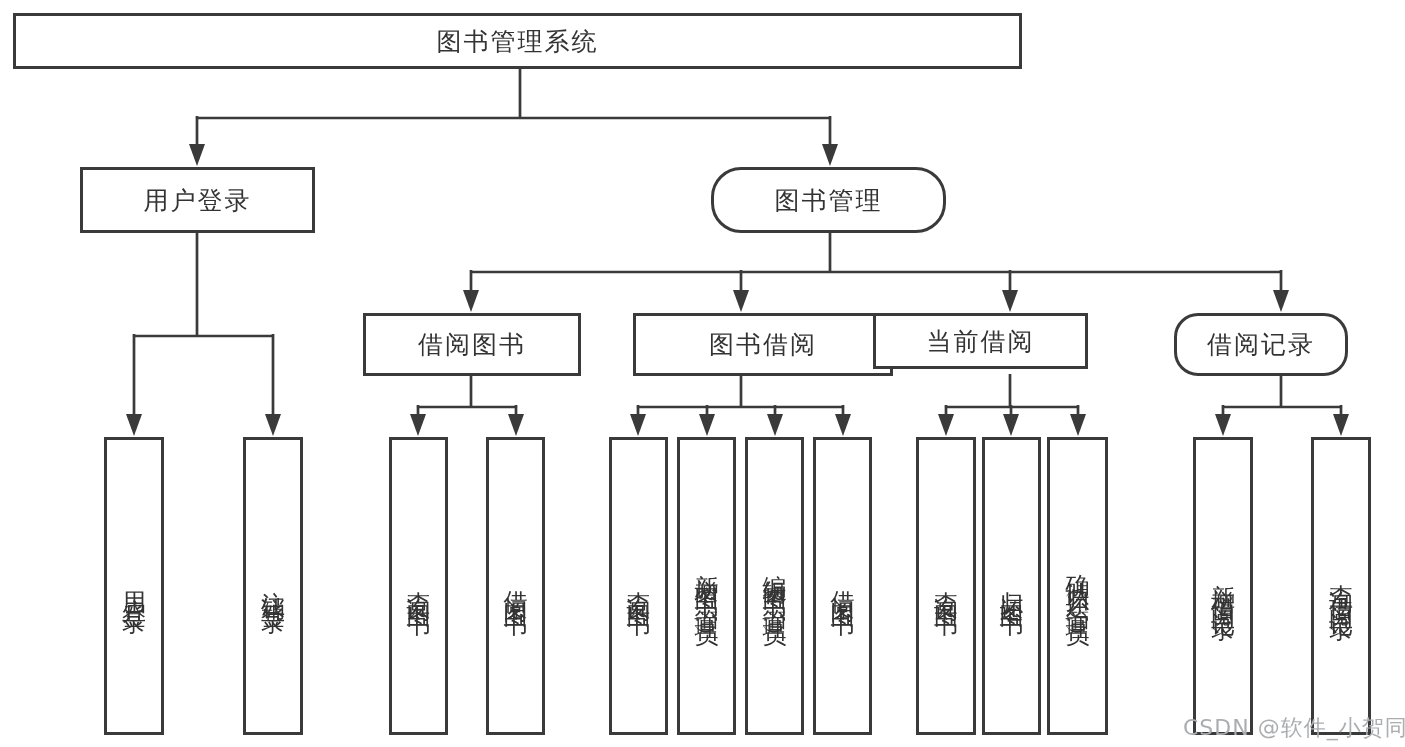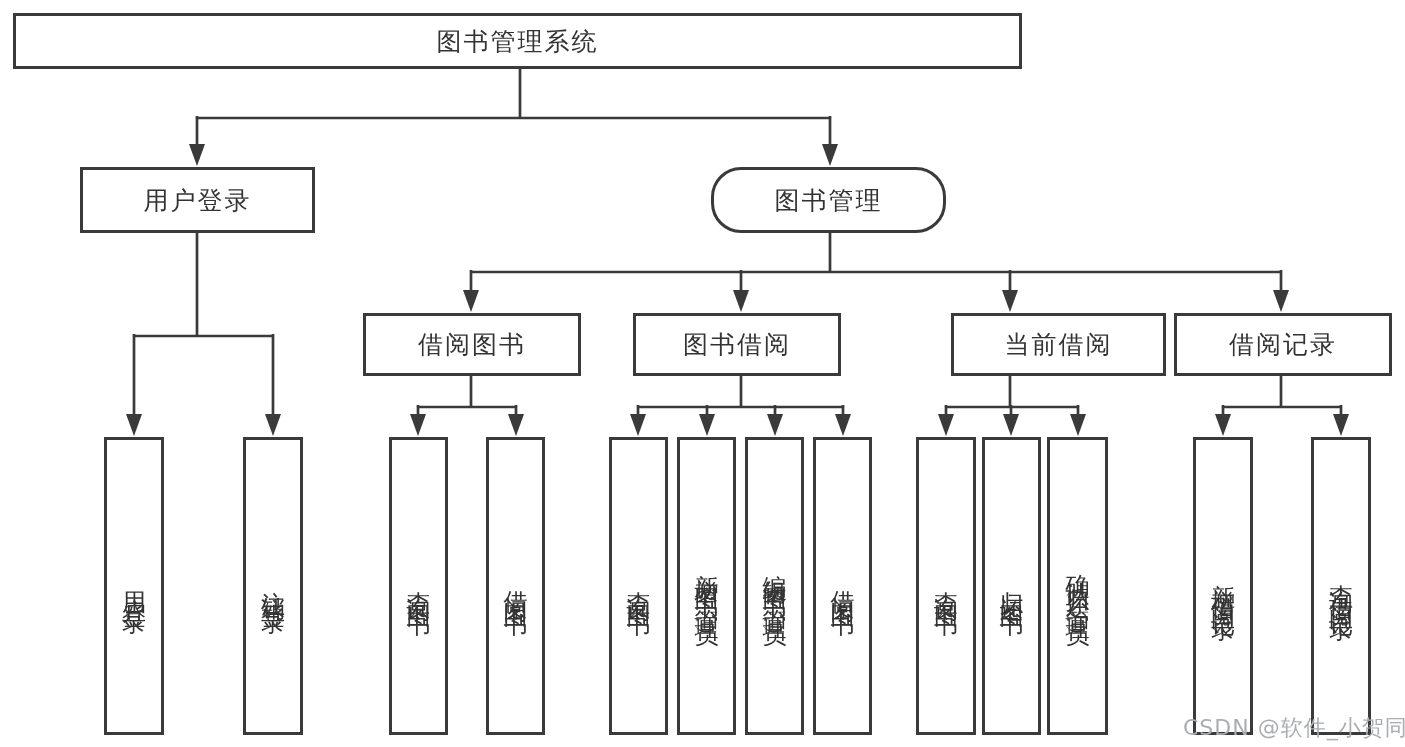--- a/index.html
+++ b/index.html
@@ -105,23 +105,23 @@
       <polygon points="1333,414 1349,414 1341,436"></polygon>
     </g>
   </svg>
 
   <div class="node h-node" style="left:13px; top:13px; width:1009px; height:56px;">图书管理系统</div>
 
   <div class="node h-node" style="left:80px; top:167px; width:235px; height:66px;">用户登录</div>
   <div class="node h-node" style="left:711px; top:167px; width:235px; height:66px;border-radius:30px;">图书管理</div>
 
   <div class="node h-node" style="left:363px; top:313px; width:218px; height:63px;">借阅图书</div>
-  <div class="node h-node" style="left:633px; top:313px; width:208px; height:63px;">图书借阅</div>
-  <div class="node h-node" style="left:951px; top:313px; width:215px; height:63px;">当前借阅</div>
-  <div class="node h-node" style="left:1174px; top:313px; width:218px; height:63px;">借阅记录</div>
+  <div class="node h-node" style="left:633px; top:313px; width:260px; height:63px;">图书借阅</div>
+  <div class="node h-node" style="left:873px; top:313px; width:215px; height:56px;">当前借阅</div>
+  <div class="node h-node" style="left:1174px; top:313px; width:174px; height:63px;border-radius:24px;">借阅记录</div>
 
   <div class="node v-node" style="left:104px; width:60px;">用户登录</div>
   <div class="node v-node" style="left:243px; width:60px;">注销登录</div>
 
   <div class="node v-node" style="left:389px; width:59px;">查询图书</div>
   <div class="node v-node" style="left:486px; width:59px;">借阅图书</div>
 
   <div class="node v-node" style="left:609px; width:59px;">查询图书</div>
   <div class="node v-node" style="left:677px; width:59px;">新增图书（管理员）</div>
   <div class="node v-node" style="left:745px; width:59px;">编辑图书（管理员）</div>

